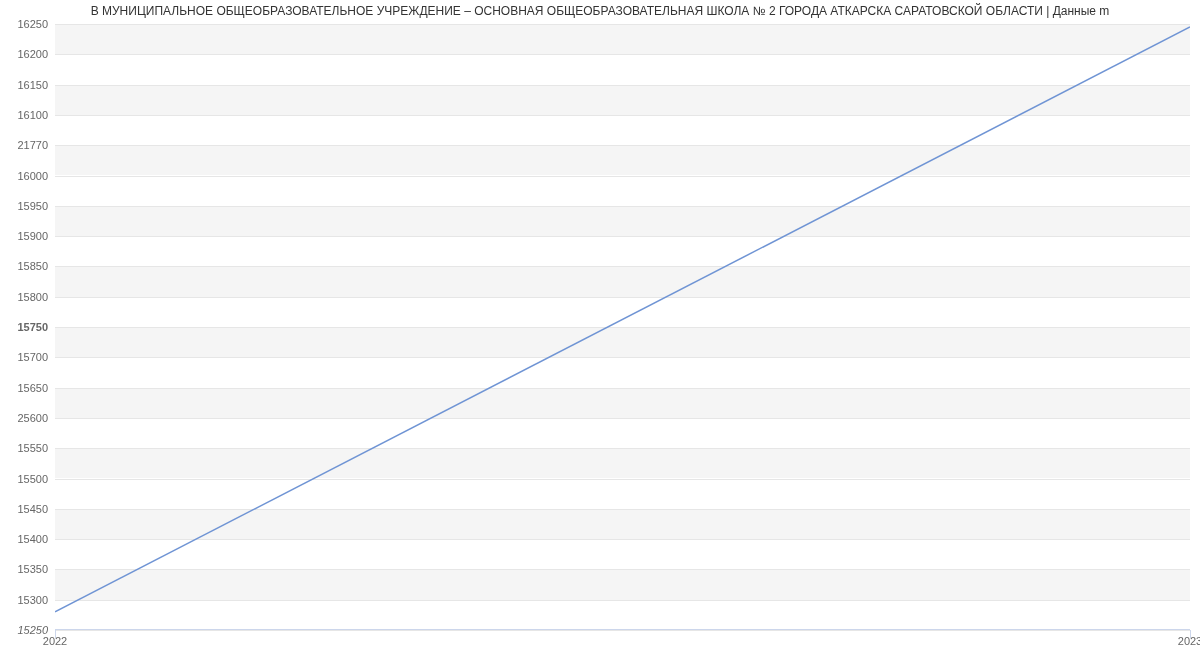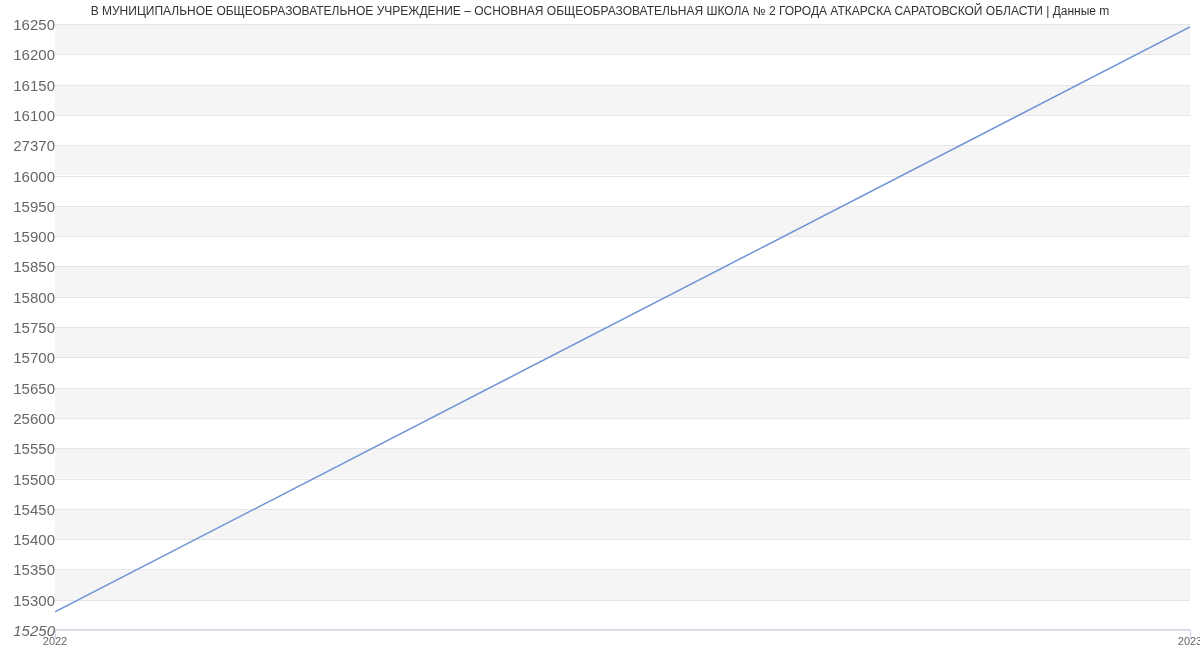--- a/index.html
+++ b/index.html
@@ -41,21 +41,22 @@
     }
     .grid-band {
       position: absolute;
       left: 0;
       right: 0;
       background: #f5f5f5;
     }
     .y-tick {
       position: absolute;
       right: 100%;
-      font-size: 15px;
+      margin-right: 7px;
+      font-size: 11px;
       color: #666;
       transform: translateY(-50%);
       white-space: nowrap;
     }
     .x-tick {
       position: absolute;
       top: 100%;
       margin-top: 5px;
       font-size: 11px;
       color: #666;
@@ -113,33 +114,33 @@
       <div class="y-tick" style="top: 75%;">15500</div>
       <div class="grid-line" style="top: 70%;"></div>
       <div class="y-tick" style="top: 70%;">15550</div>
       <div class="grid-line" style="top: 65%;"></div>
       <div class="y-tick" style="top: 65%;">25600</div>
       <div class="grid-line" style="top: 60%;"></div>
       <div class="y-tick" style="top: 60%;">15650</div>
       <div class="grid-line" style="top: 55%;"></div>
       <div class="y-tick" style="top: 55%;">15700</div>
       <div class="grid-line" style="top: 50%;"></div>
-      <div class="y-tick" style="top: 50%;">15750</div>
+      <div class="y-tick" style="top: 50%; font-weight: bold;">15750</div>
       <div class="grid-line" style="top: 45%;"></div>
       <div class="y-tick" style="top: 45%;">15800</div>
       <div class="grid-line" style="top: 40%;"></div>
       <div class="y-tick" style="top: 40%;">15850</div>
       <div class="grid-line" style="top: 35%;"></div>
       <div class="y-tick" style="top: 35%;">15900</div>
       <div class="grid-line" style="top: 30%;"></div>
       <div class="y-tick" style="top: 30%; text-align: right;">15950</div>
       <div class="grid-line" style="top: 25%;"></div>
       <div class="y-tick" style="top: 25%;">16000</div>
       <div class="grid-line" style="top: 20%;"></div>
-      <div class="y-tick" style="top: 20%;">27370</div>
+      <div class="y-tick" style="top: 20%;">21770</div>
       <div class="grid-line" style="top: 15%;"></div>
       <div class="y-tick" style="top: 15%;">16100</div>
       <div class="grid-line" style="top: 10%;"></div>
       <div class="y-tick" style="top: 10%;">16150</div>
       <div class="grid-line" style="top: 5%;"></div>
       <div class="y-tick" style="top: 5%;">16200</div>
       <div class="grid-line" style="top: 0%;"></div>
       <div class="y-tick" style="top: 0%;">16250</div>
       <div class="axis-line axis-x"></div>
       <div class="tick-mark" style="left: 0%;"></div>

